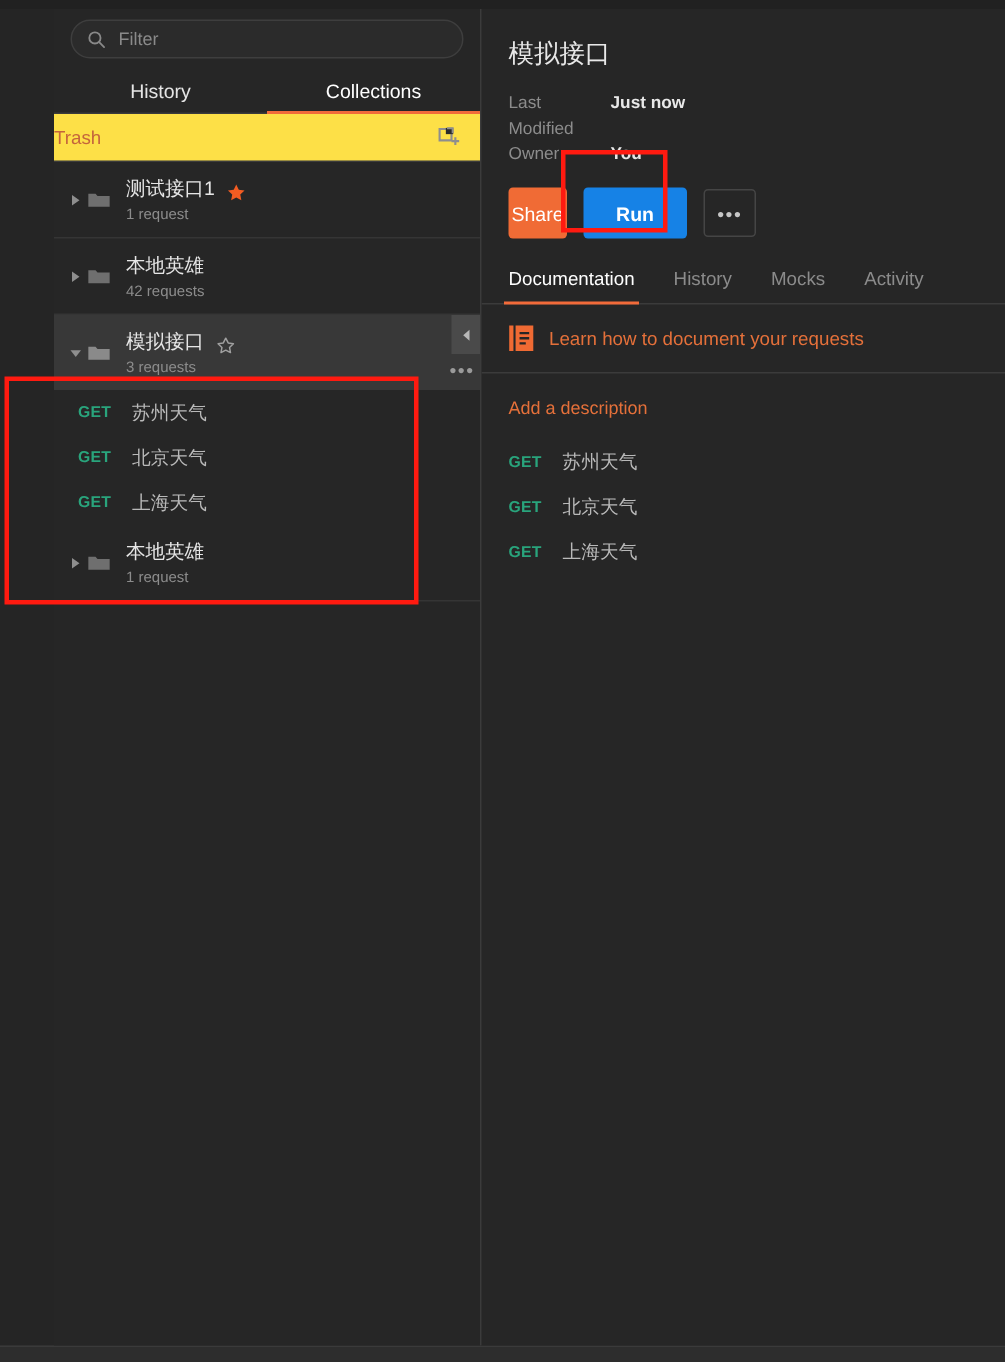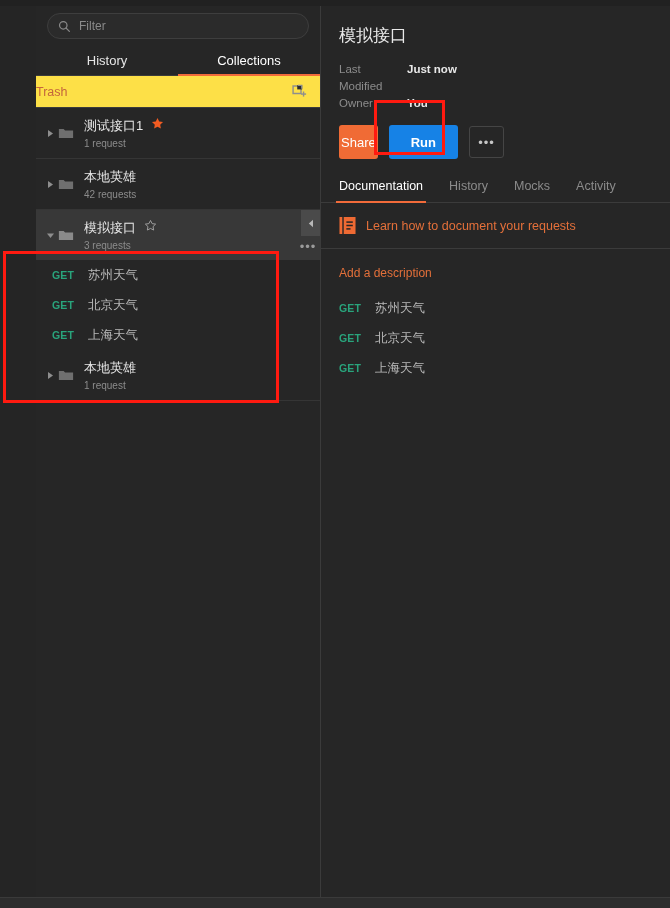--- a/index.html
+++ b/index.html
@@ -146,21 +146,21 @@
   .caret {
     width: 12px; flex: none;
     display: flex; align-items: center; justify-content: center;
     margin-right: 2px;
   }
   .caret svg { display: block; }
   .folder-icon { width: 16px; height: 14px; flex: none; margin-right: 10px; }
   .coll-text { flex: 1; min-width: 0; }
   .coll-title-line {
     display: flex;
-    align-items: flex-start;
+    align-items: flex-end;
     gap: 8px;
   }
   .coll-name {
     font-size: 13px;
     color: #e6e6e6;
     white-space: nowrap;
   }
   .star { width: 13px; height: 13px; flex: none; cursor: pointer; }
   .coll-count {
     font-size: 10px;

